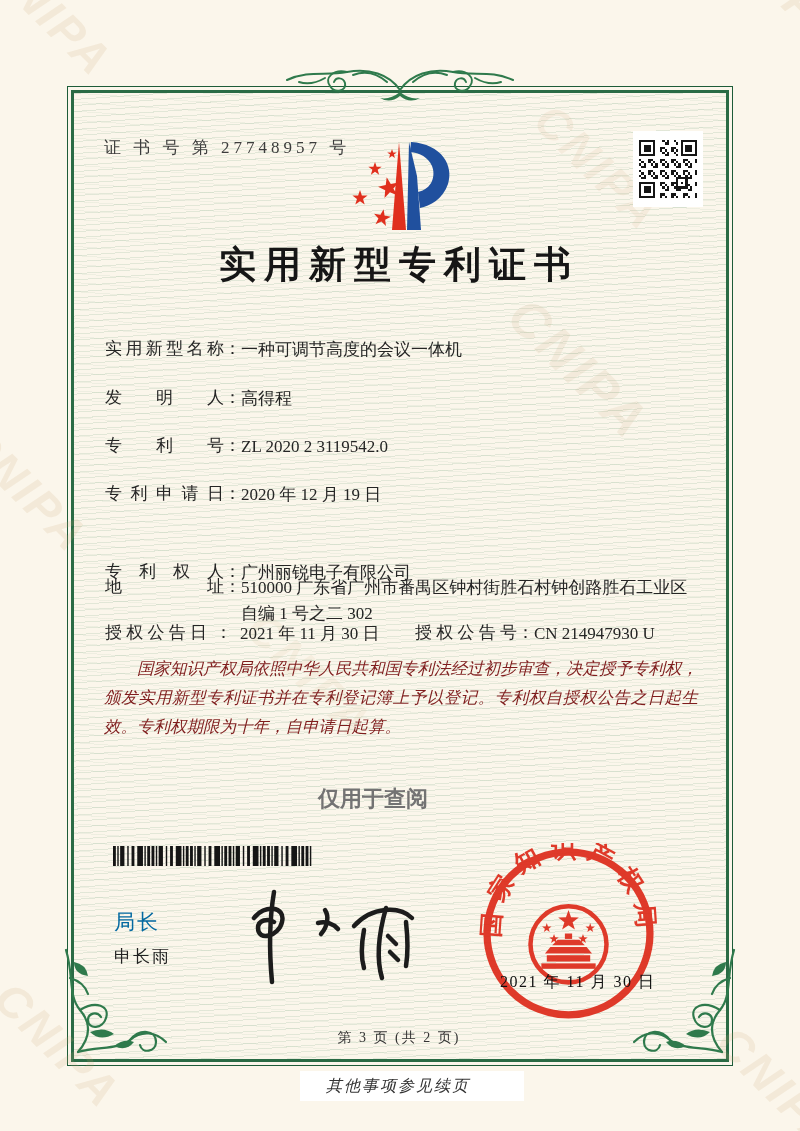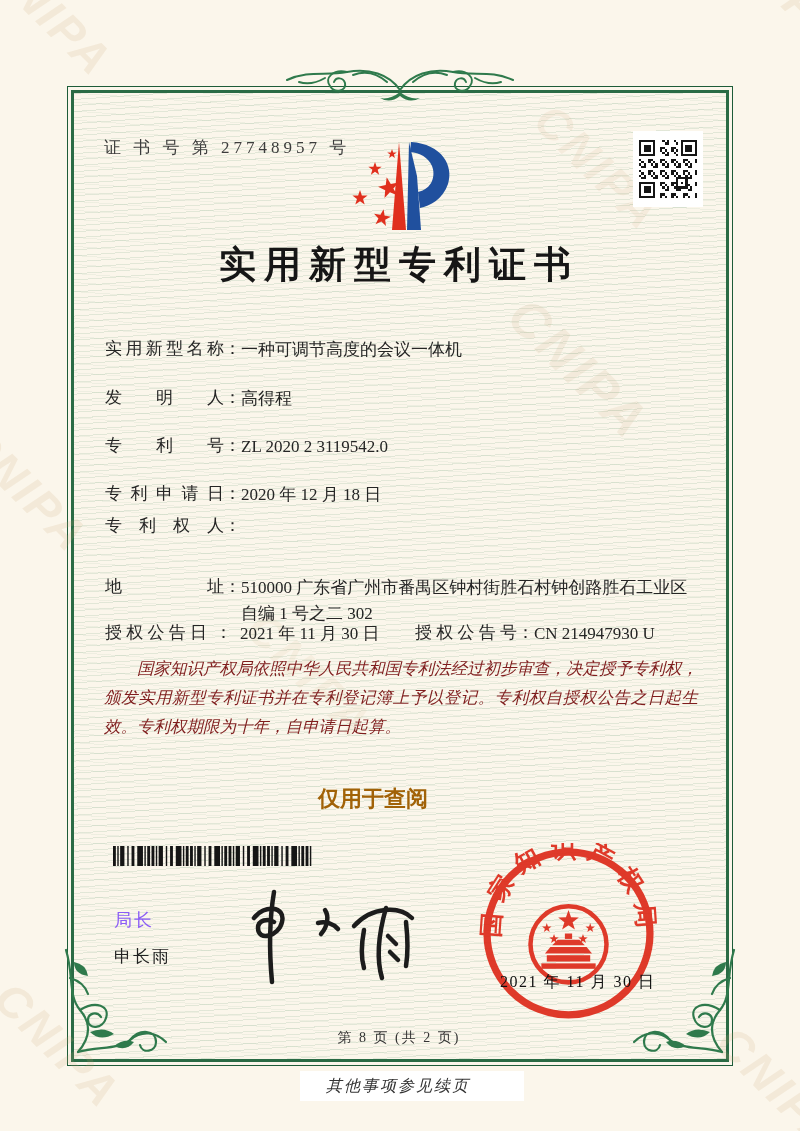--- a/index.html
+++ b/index.html
@@ -25,23 +25,23 @@
          font-size:37px;font-weight:bold;letter-spacing:8px;color:#161616;}
   .frow{position:absolute;left:105px;display:flex;font-size:17px;color:#252525;}
   .flabel{display:inline-block;width:103px;text-align:justify;text-align-last:justify;}
   .fcolon{display:inline-block;width:17px;}
   .fvalue{display:inline-block;max-width:470px;line-height:26px;}
   .grant2{position:absolute;left:415px;display:flex;font-size:17px;color:#252525;}
   .bodytext{position:absolute;left:104px;top:654px;width:594px;font-size:16.5px;
             line-height:29px;color:#7f1d1d;font-style:italic;text-align:justify;}
   .bodytext p{margin:0;text-indent:2em;}
   .rednote{position:absolute;left:318px;top:784px;font-size:22px;font-weight:bold;
-           color:#a16207;font-family:Liberation Sans, sans-serif;}
+           color:#737373;font-family:Liberation Sans, sans-serif;}
   .barcode{position:absolute;left:113px;top:846px;width:204px;height:20px;}
-  .sigtitle{position:absolute;left:114px;top:908px;font-size:18px;color:#8b5cf6;
+  .sigtitle{position:absolute;left:114px;top:908px;font-size:21px;color:#0369a1;
             font-family:"Liberation Sans","DejaVu Sans",sans-serif;letter-spacing:2px;}
   .signame{position:absolute;left:114px;top:945px;font-size:17px;color:#222;
             font-family:"Liberation Sans","DejaVu Sans",sans-serif;letter-spacing:2px;}
   .signature{position:absolute;left:228px;top:878px;}
   .seal{position:absolute;left:478px;top:843px;width:181px;height:181px;
         opacity:.93;mix-blend-mode:multiply;z-index:5;}
   .sealdate{position:absolute;left:500px;top:972px;width:150px;font-size:16px;
             letter-spacing:1.5px;color:#101010;z-index:6;white-space:nowrap;}
   .pagenum{position:absolute;left:67px;top:1029px;width:664px;text-align:center;
            font-size:14px;letter-spacing:2px;color:#333;}
@@ -305,25 +305,26 @@
     <span class="fvalue">高得程</span>
   </div>
   <div class="frow" style="top:434px;">
     <span class="flabel" style="width:119px">专利号</span>
       <span class="fcolon">：</span>
     <span class="fvalue">ZL 2020 2 3119542.0</span>
   </div>
   <div class="frow" style="top:482px;">
     <span class="flabel" style="width:119px">专利申请日</span>
       <span class="fcolon">：</span>
-    <span class="fvalue">2020 年 12 月 18 日</span>
-  </div>
-  <div class="frow" style="top:514px;font-family:Liberation Serif, serif;">
+    <span class="fvalue">2020 年 12 月 19 日</span>
+  </div>
+  <div class="frow" style="top:560px;font-family:Liberation Serif, serif;">
     <span class="flabel" style="width:119px">专利权人</span>
       <span class="fcolon">：</span>
+    <span class="fvalue">广州丽锐电子有限公司</span>
   </div>
   <div class="frow" style="top:575px;">
     <span class="flabel" style="width:119px">地址</span>
       <span class="fcolon">：</span>
     <span class="fvalue" style="width:452px">510000 广东省广州市番禺区钟村街胜石村钟创路胜石工业区自编 1 号之二 302</span>
   </div>
   <div class="frow" style="top:621px;gap:8px;">
     <span class="flabel" style="width:102px">授权公告日</span>
       <span class="fcolon">：</span>
     <span class="fvalue">2021 年 11 月 30 日</span>
@@ -421,18 +422,18 @@
       <use href="#sealstar" transform="translate(116,106) scale(5.5)"></use>
       <path d="M74,122 L126,122 L120,115 L80,115 Z"></path>
       <path d="M82,113 L118,113 L112,107 L88,107 Z"></path>
       <rect x="76" y="124" width="48" height="7"></rect>
       <rect x="70" y="133" width="60" height="6"></rect>
       <rect x="96" y="100" width="8" height="6"></rect>
     </g>
   </svg>
   <div class="sealdate">2021 年 11 月 30 日</div>
 
-  <div class="pagenum">第 8 页 (共 2 页)</div>
+  <div class="pagenum">第 3 页 (共 2 页)</div>
 </div>
 
 <div class="contbox">
   <span>其他事项参见续页</span>
 </div>
 
 </body></html>

